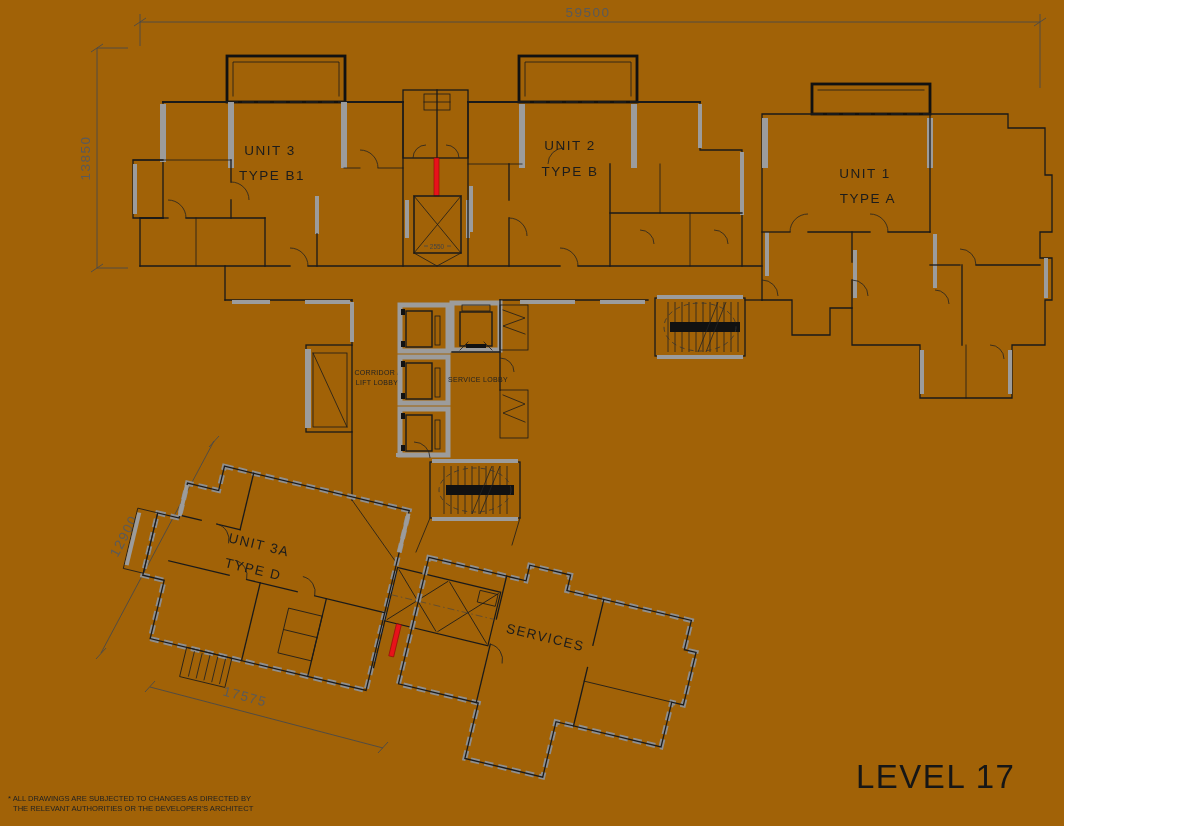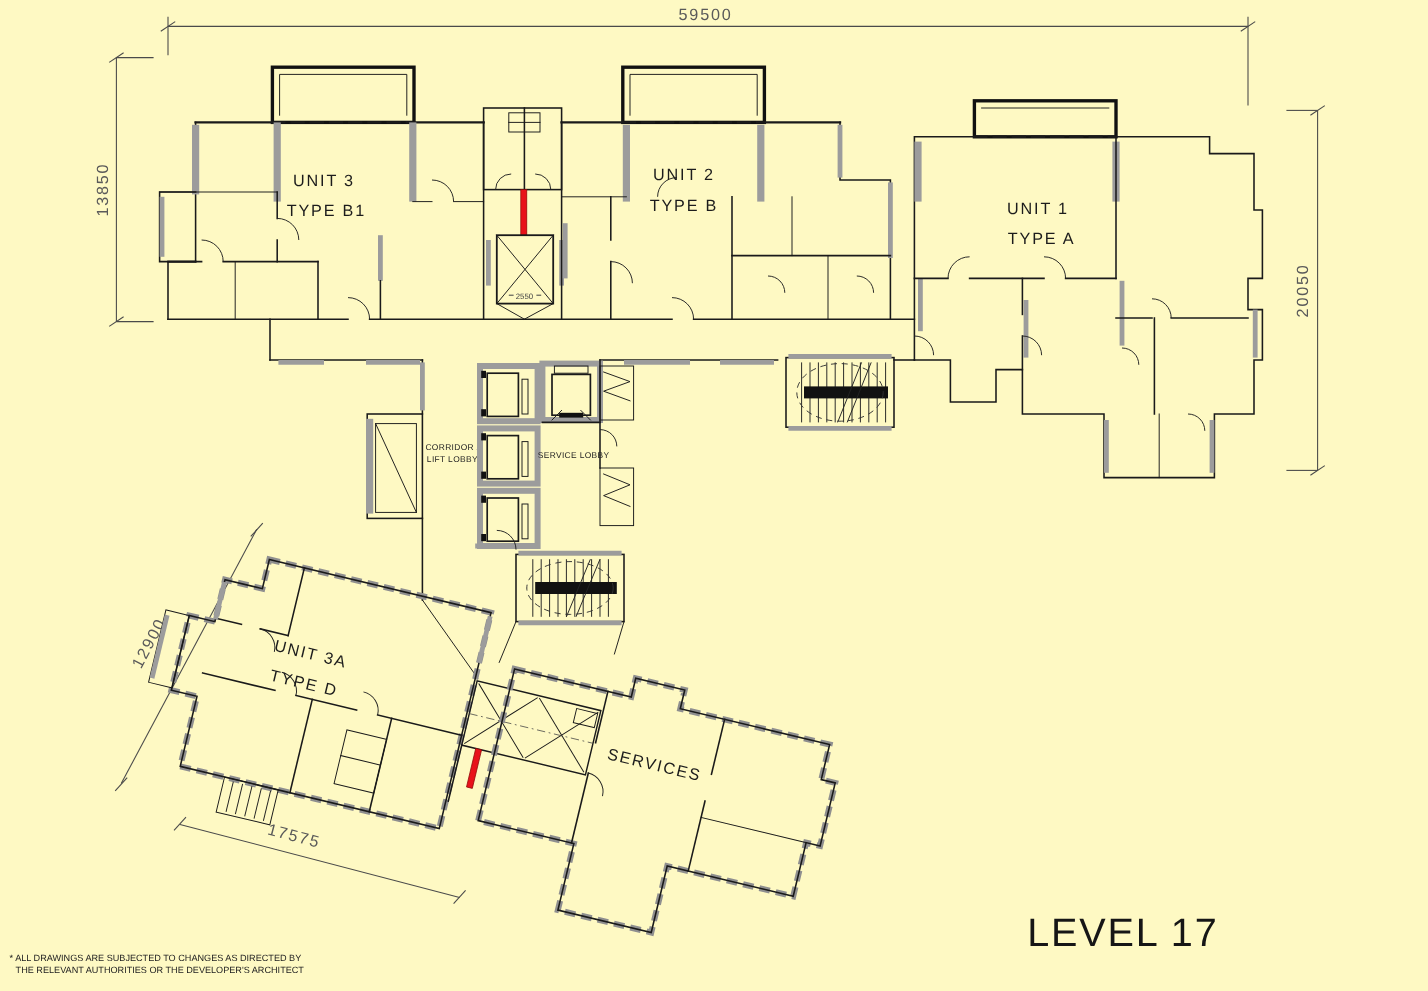--- a/index.html
+++ b/index.html
@@ -1,16 +1,16 @@
 <!DOCTYPE html>
 <html><head>
 <meta charset="utf-8">
 <style>
   html,body{margin:0;padding:0;background:#ffffff;}
-  #page{position:relative;width:1190px;height:826px;background:#fef9c3;overflow:hidden;
+  #page{position:relative;width:1064px;height:826px;background:#a16207;overflow:hidden;
         font-family:"Liberation Sans",sans-serif;}
   svg{position:absolute;left:0;top:0;}
   .wall{stroke:#1a1a1a;stroke-width:1.3;fill:none;stroke-linecap:square;}
   .w2{stroke-width:2;}
   .thin{stroke-width:.8;}
   .thick{stroke:#111;stroke-width:2.8;fill:none;}
   .gray{stroke:#9c9c9c;stroke-width:6;fill:none;}
   .gray4{stroke:#9c9c9c;stroke-width:4;fill:none;}
   .grayring{stroke:#9c9c9c;stroke-width:5;fill:none;}
   .hatch{stroke:#8f8f8f;stroke-width:5;fill:none;stroke-dasharray:9 5;}

